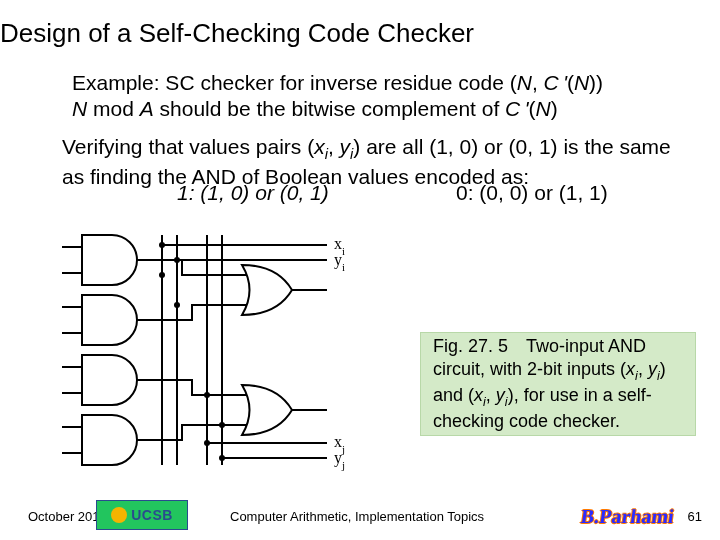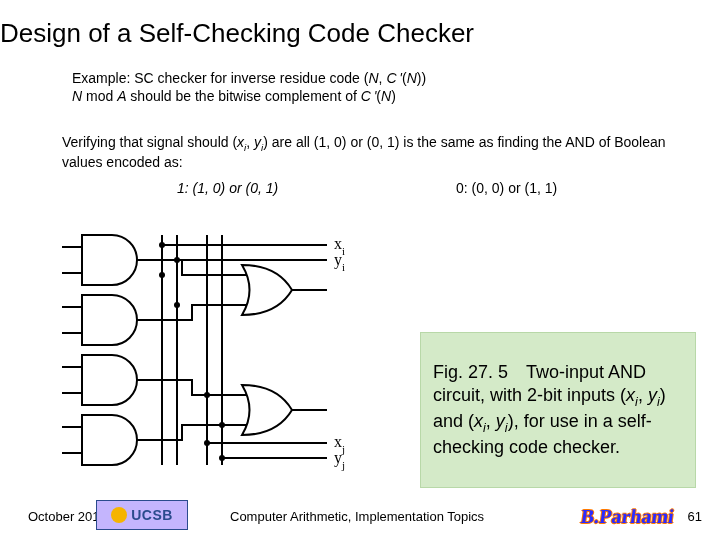--- a/index.html
+++ b/index.html
@@ -12,56 +12,56 @@
     overflow: hidden;
   }
   .title {
     font-size: 26px;
     text-align: left;
     padding-top: 18px;
     font-weight: normal;
   }
   .block {
     position: absolute;
-    font-size: 14px;
+    font-size: 21px;
     line-height: 1.25;
   }
   .example { left: 72px; top: 70px; width: 600px; }
   .verify { left: 62px; top: 134px; width: 620px; }
   .encoding { left: 62px; top: 180px; width: 620px; }
   .enc1 { position: absolute; left: 115px; top: 0; font-style: italic; }
   .enc0 { position: absolute; left: 380px; top: 0; margin-left: 14px; }
   .italic { font-style: italic; }
   sub { font-size: 0.7em; font-style: italic; }
 
   .figcap {
     position: absolute;
     left: 420px; top: 332px;
     width: 276px;
     background: #d4eac8;
     border: 1px solid #b8d8a8;
-    padding: 28px 12px;
+    padding: 2px 12px;
     font-size: 18px;
     line-height: 1.25;
   }
 
   .footer {
     position: absolute;
     left: 0; bottom: 10px; width: 720px;
     font-size: 13px;
   }
   .footer .date { position: absolute; left: 28px; bottom: 6px; }
   .footer .center { position: absolute; left: 230px; bottom: 6px; }
   .footer .pagenum { position: absolute; right: 18px; bottom: 6px; }
 
   
   .ucsb {
     position: absolute; left: 96px; bottom: 0;
     width: 92px; height: 30px;
-    background: #c4b5fd;
+    background: #22c55e;
     border: 1px solid #2a4b8d;
     display: flex; align-items: center; justify-content: center;
     font-weight: bold; font-size: 14px; color: #2a4b8d;
     letter-spacing: 0.5px;
   }
   .ucsb .sun {
     width: 16px; height: 16px; border-radius: 50%;
     background: #f5b400; margin-right: 4px;
   }
 
@@ -91,21 +91,21 @@
 <body>
 
 <h1 class="title">Design of a Self-Checking Code Checker</h1>
 
 <div class="block example">
   <span>Example: SC checker for inverse residue code (</span><span class="italic">N</span><span>, </span><span class="italic">C '</span><span>(</span><span class="italic">N</span><span>))</span><br>
   <span class="italic">N</span><span> mod </span><span class="italic">A</span><span> should be the bitwise complement of </span><span class="italic">C '</span><span>(</span><span class="italic">N</span><span>)</span>
 </div>
 
 <div class="block verify">
-  <span>Verifying that signal should (</span><span class="italic">x</span><sub>i</sub><span>, </span><span class="italic">y</span><sub>i</sub><span>) are all (1, 0) or (0, 1) is the same as finding the AND of Boolean values encoded as:</span>
+  <span>Verifying that values pairs (</span><span class="italic">x</span><sub>i</sub><span>, </span><span class="italic">y</span><sub>i</sub><span>) are all (1, 0) or (0, 1) is the same as finding the AND of Boolean values encoded as:</span>
 </div>
 
 <div class="block encoding">
   <span class="enc1">1: (1, 0) or (0, 1)</span>
   <span class="enc0">0: (0, 0) or (1, 1)</span>
 </div>
 
 <div class="circuit">
 <svg width="340" height="260" viewBox="0 0 340 260">
   <g stroke="#000" stroke-width="2" fill="none">

